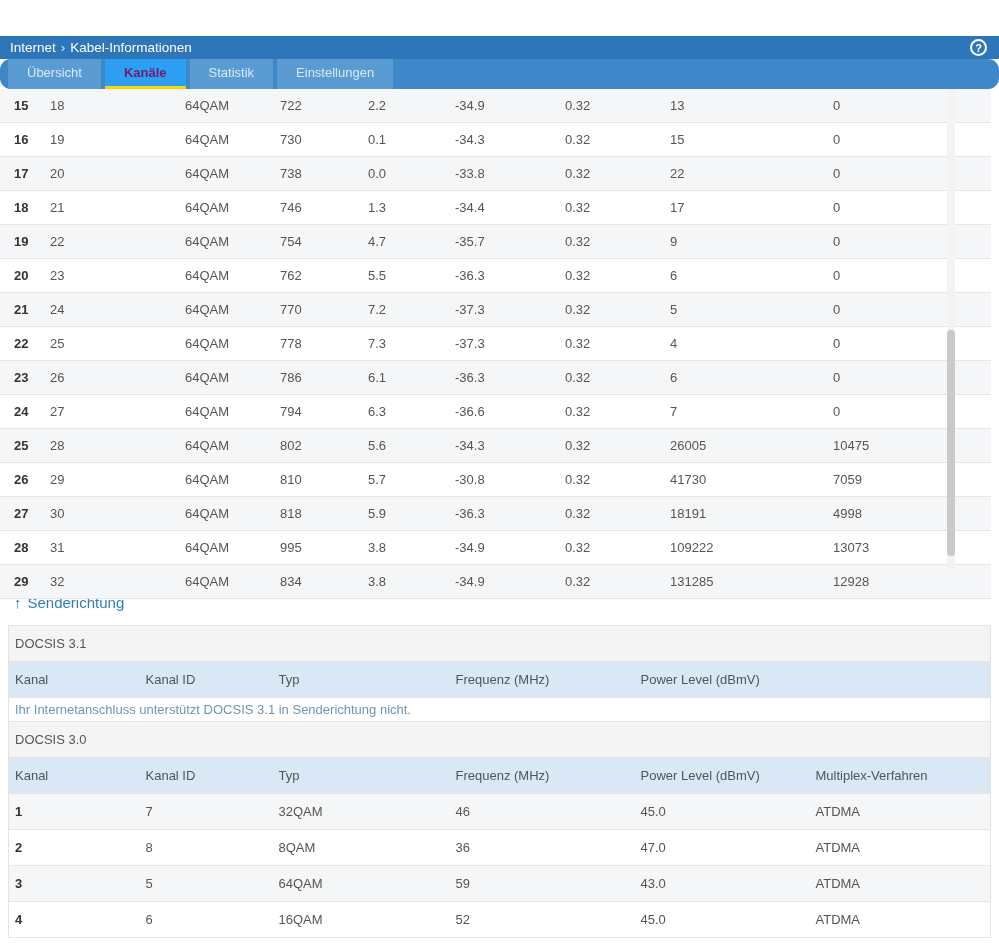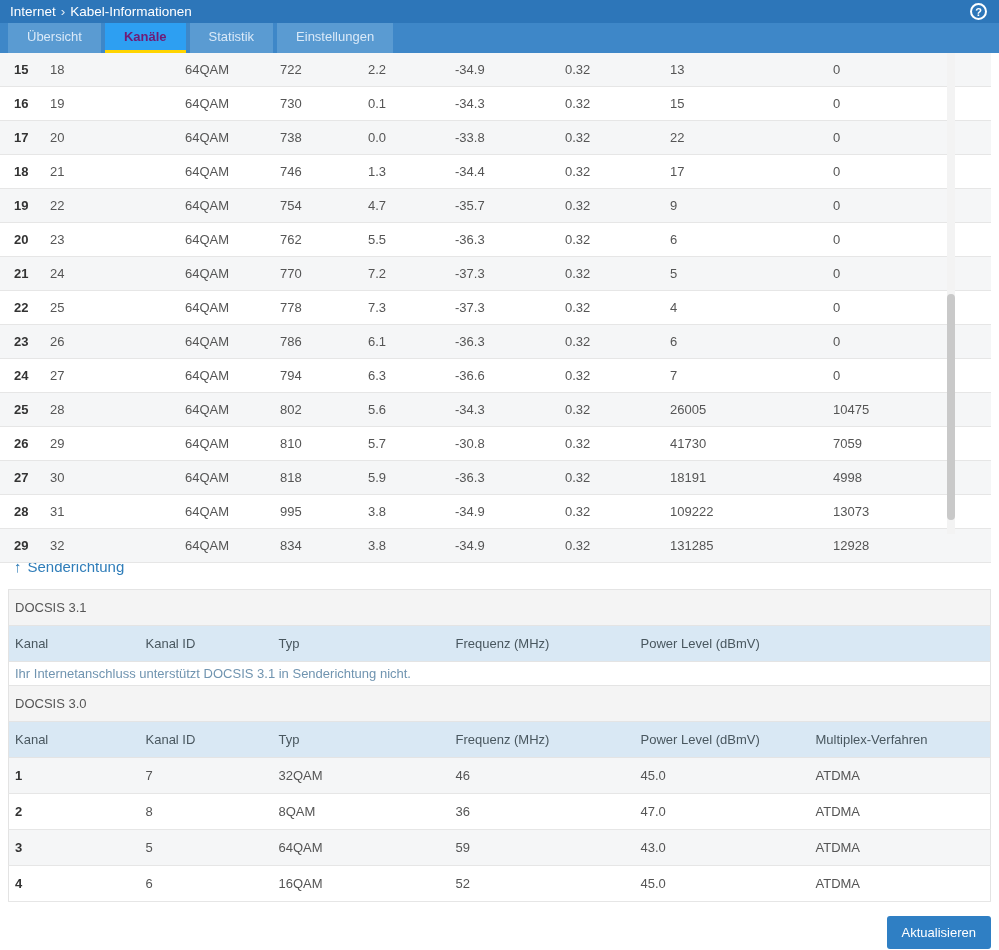--- a/index.html
+++ b/index.html
@@ -13,20 +13,21 @@
 
   
   .topbar {
     position: relative;
     height: 23px;
     background: #2d76b9;
     color: #ffffff;
     display: flex;
     align-items: center;
     padding: 0 10px;
+    margin-top: 36px;
   }
   .breadcrumb { display: flex; align-items: center; gap: 5px; font-size: 13.5px; }
   .breadcrumb .sep { opacity: .85; }
   .help-badge {
     position: absolute;
     right: 12px; top: 3px;
     width: 17px; height: 17px;
     border: 2px solid #ffffff;
     border-radius: 50%;
     display: flex; align-items: center; justify-content: center;
@@ -35,20 +36,21 @@
   }
 
   
   .tabbar {
     height: 30px;
     background: #3e87c8;
     display: flex;
     align-items: stretch;
     padding-left: 8px;
     gap: 4px;
+    border-radius: 11px;
   }
   .tab {
     background: #5a9bd2;
     color: #d9e9f8;
     display: flex; align-items: center;
     padding: 0 19px;
     cursor: pointer;
     border-bottom: 3px solid transparent;
   }
   .tab.active {

